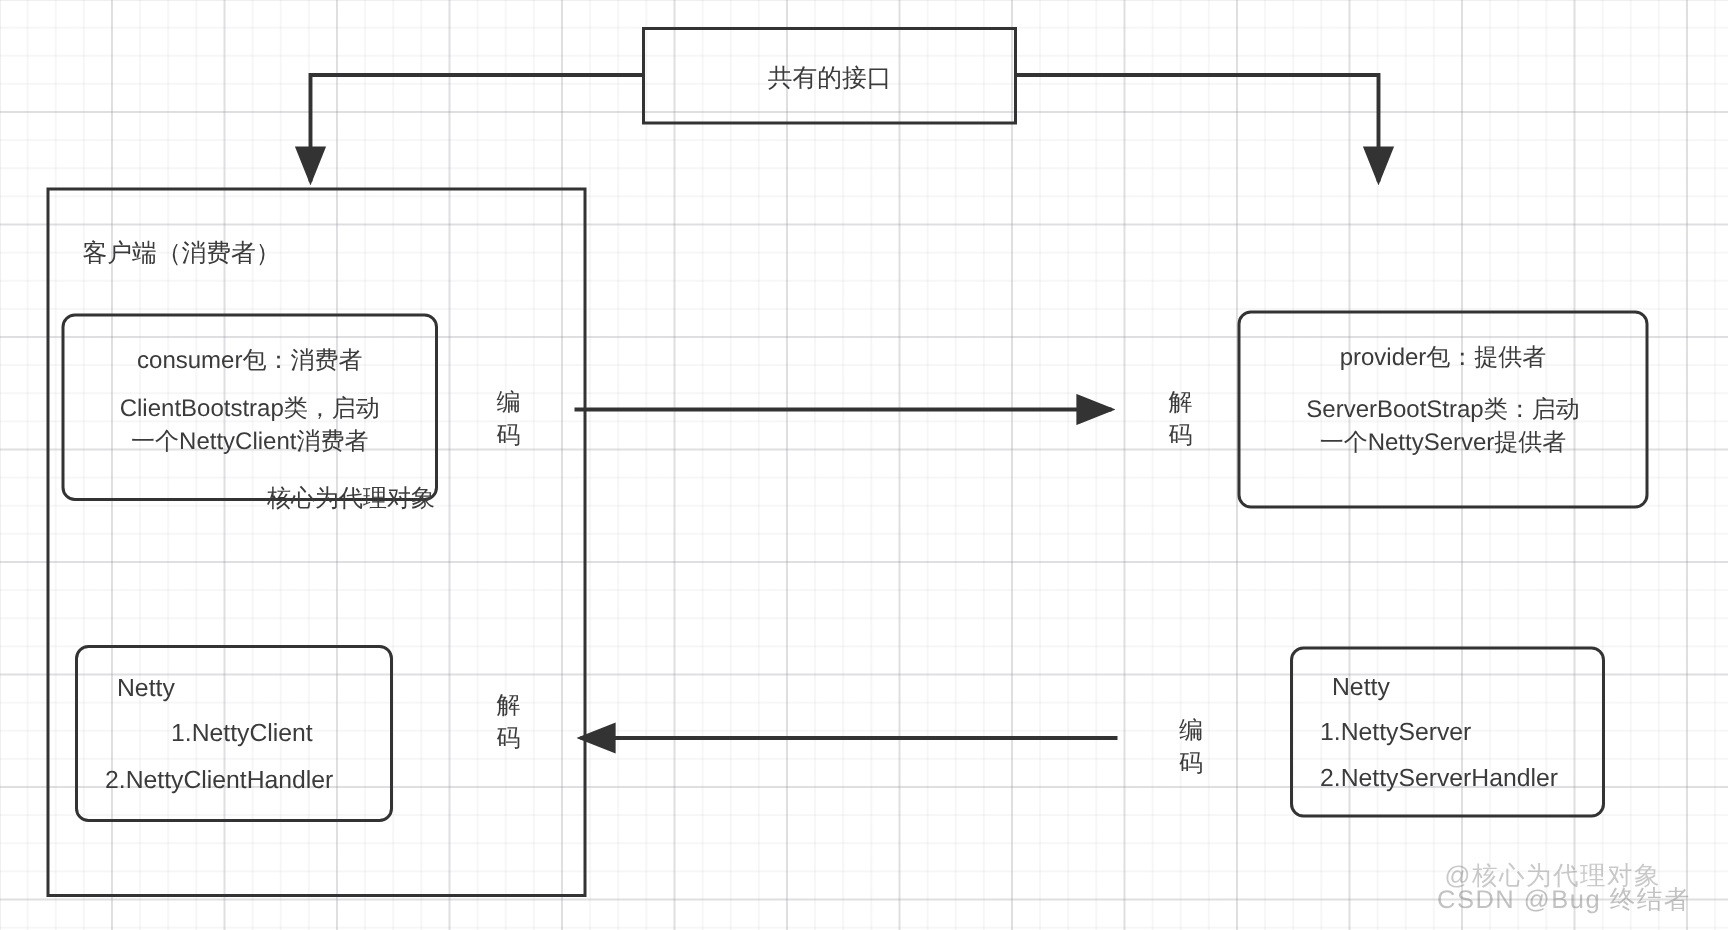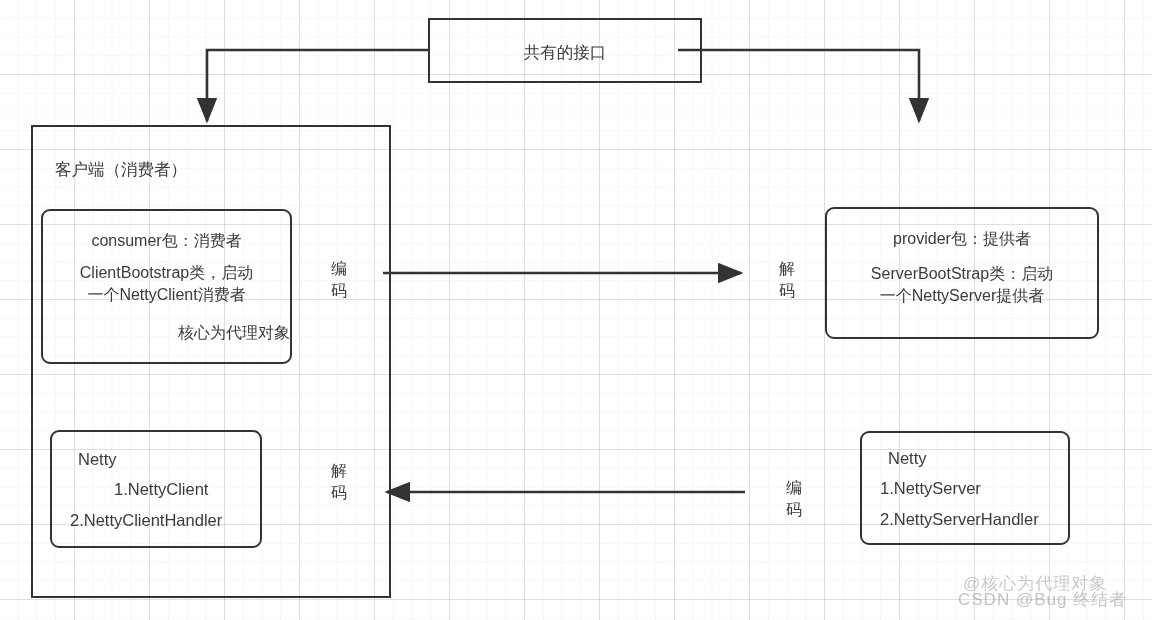--- a/index.html
+++ b/index.html
@@ -95,29 +95,29 @@
 
     <path d="M428,50 L207,50 L207,121" stroke="#333333" stroke-width="2.6" fill="none" marker-end="url(#arrowhead)"></path>
 
     <path d="M678,50 L919,50 L919,121" stroke="#333333" stroke-width="2.6" fill="none" marker-end="url(#arrowhead)"></path>
 
     <path d="M383,273 L741,273" stroke="#333333" stroke-width="2.6" fill="none" marker-end="url(#arrowhead)"></path>
 
     <path d="M745,492 L387,492" stroke="#333333" stroke-width="2.6" fill="none" marker-end="url(#arrowhead)"></path>
   </svg>
 
-  <div class="box" style="left:428px; top:18px; width:274px; height:65px;">
+  <div class="box" style="left:428px; top:18px; width:250px; height:65px;">
     <div class="label title-cn" style="left:0; top:20px; width:100%; text-align:center;">共有的接口</div>
   </div>
 
   <div class="box" style="left:31px; top:125px; width:360px; height:473px;">
     <div class="label title-cn" style="left:22px; top:30px;">客户端（消费者）</div>
   </div>
 
-  <div class="inner-box" style="left:41px; top:209px; width:251px; height:155px;">
+  <div class="inner-box" style="left:41px; top:209px; width:251px; height:125px;">
     <div class="label inner-text" style="left:0; top:18px;">consumer包：消费者</div>
     <div class="label inner-text" style="left:0; top:50px;">ClientBootstrap类，启动</div>
     <div class="label inner-text" style="left:0; top:72px;">一个NettyClient消费者</div>
     <div class="label inner-text" style="left:0; top:110px;text-align:right;">核心为代理对象</div>
   </div>
 
   <div class="inner-box" style="left:50px; top:430px; width:212px; height:118px;">
     <div class="label list-text" style="left:26px; top:12px;">Netty</div>
     <div class="label list-text" style="left:18px; top:42px;margin-left:44px;">1.NettyClient</div>
     <div class="label list-text" style="left:18px; top:73px;">2.NettyClientHandler</div>

